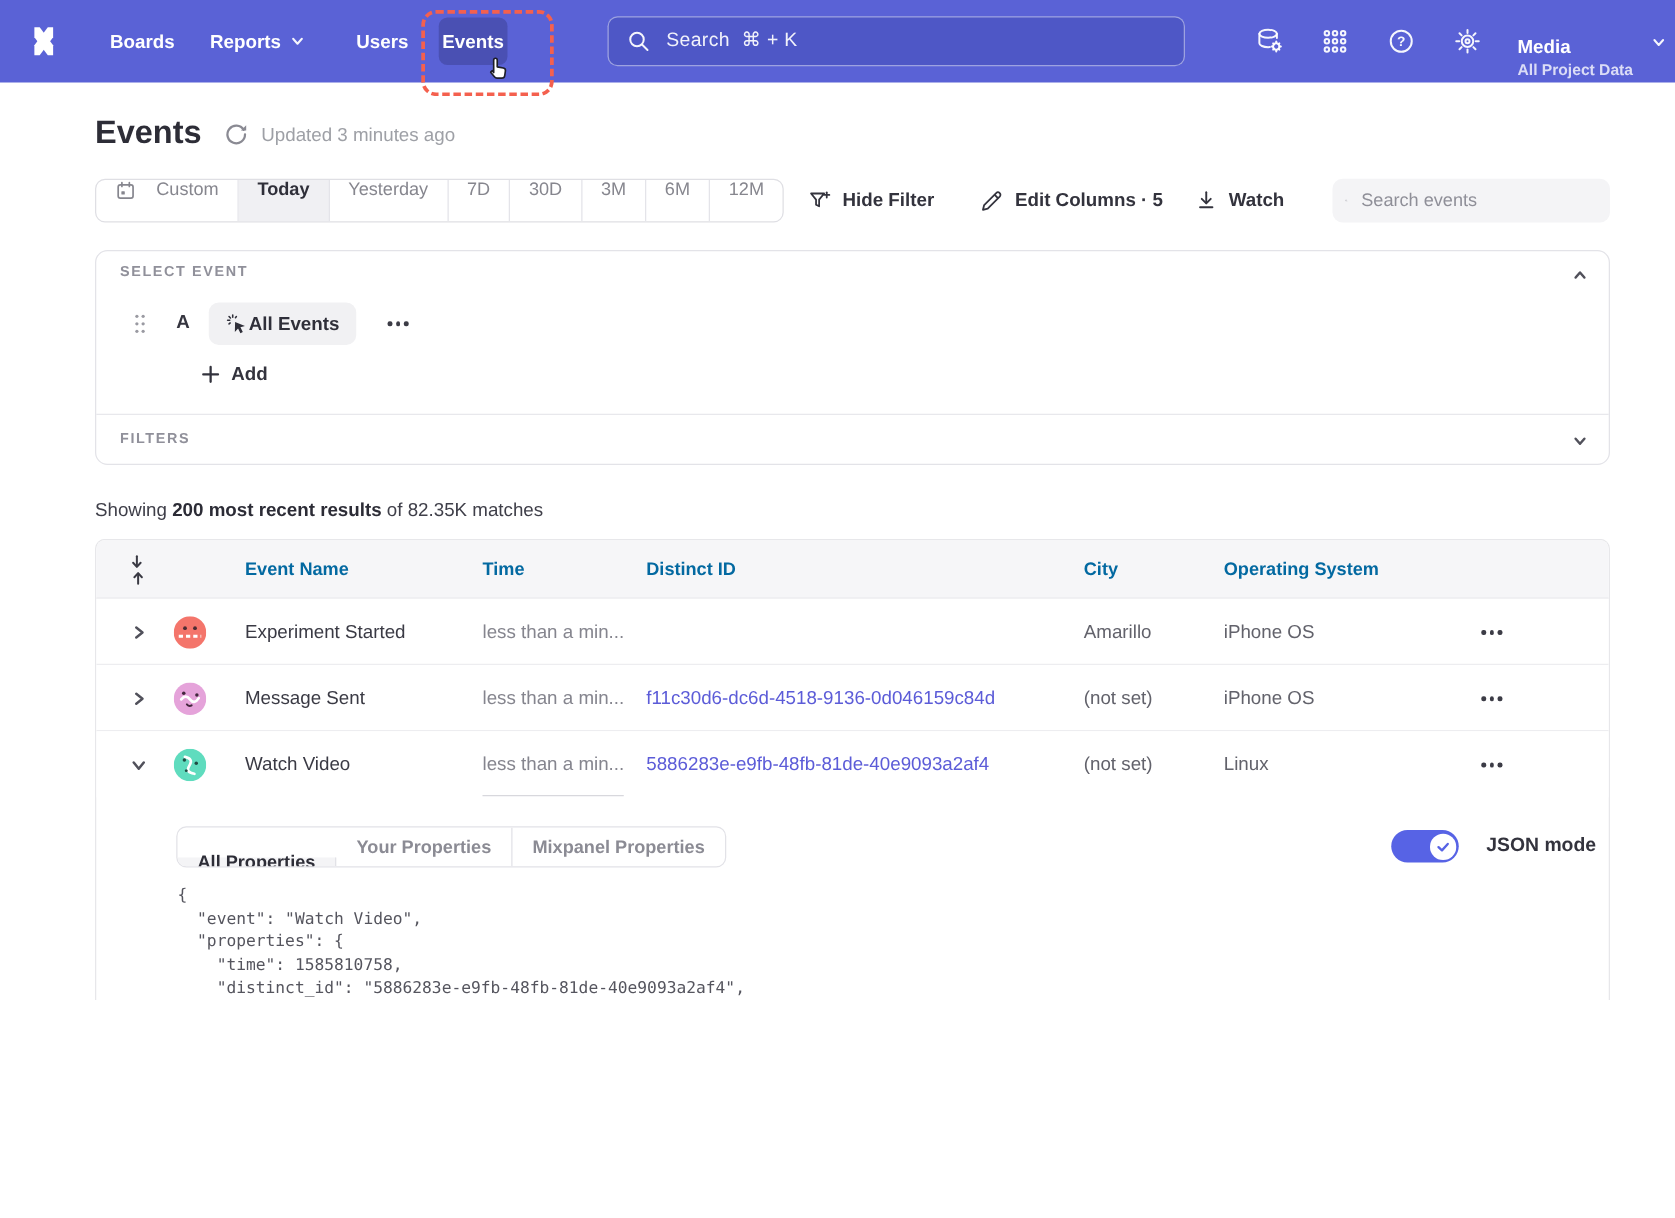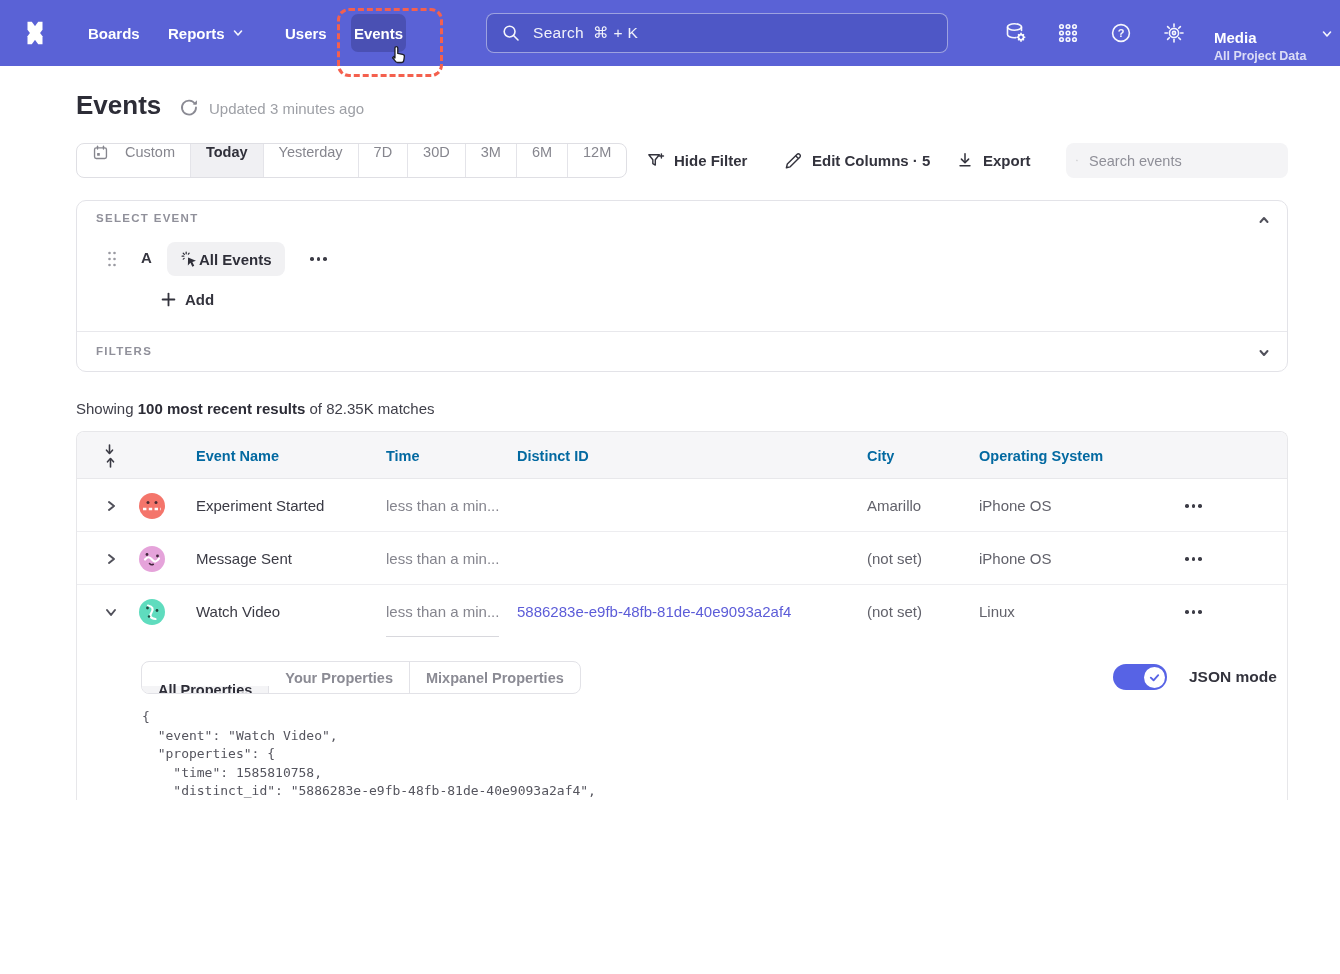--- a/index.html
+++ b/index.html
@@ -253,21 +253,21 @@
     </svg>
     <span>Edit Columns · 5</span>
   </div>
 
   <div class="tool-btn" style="left:956px;">
     <svg width="18" height="18" viewBox="0 0 20 20">
       <line x1="10" y1="3" x2="10" y2="12.5" stroke="#33333d" stroke-width="1.7" stroke-linecap="round"></line>
       <polyline points="6,9 10,13 14,9" fill="none" stroke="#33333d" stroke-width="1.7" stroke-linecap="round" stroke-linejoin="round"></polyline>
       <line x1="4.5" y1="16.5" x2="15.5" y2="16.5" stroke="#33333d" stroke-width="1.7" stroke-linecap="round"></line>
     </svg>
-    <span>Export</span>
+    <span>Watch</span>
   </div>
 
   <div class="search-events">
     <svg width="17" height="17" viewBox="0 0 20 20" style="margin-right:9px;">
       <circle cx="8.6" cy="8.6" r="5.4" fill="none" stroke="#8c8c95" stroke-width="1.8"></circle>
       <line x1="12.8" y1="12.8" x2="17" y2="17" stroke="#8c8c95" stroke-width="1.8" stroke-linecap="round"></line>
     </svg>
     <input type="text" placeholder="Search events" style="">
   </div>
 
@@ -316,21 +316,21 @@
     </div>
 
     <div class="divider" style="top:130px;"></div>
 
     <div class="abs sec-label" style="left:19px;top:144px;">FILTERS</div>
     <svg class="abs" style="left:1180px;top:145px;" width="14" height="14" viewBox="0 0 14 14">
       <polyline points="3.5,5 7,9 10.5,5" class="chev"></polyline>
     </svg>
   </div>
 
-  <div class="results"><span>Showing </span><b>100 most recent results</b><span> of 82.35K matches</span></div>
+  <div class="results"><span>Showing </span><b>200 most recent results</b><span> of 82.35K matches</span></div>
 
   <div class="tablewrap">
     <div class="thead">
       <svg class="abs" style="left:27px;top:11px;" width="16" height="26" viewBox="0 0 16 26">
         <g stroke="#3a3a44" stroke-width="1.6" fill="none" stroke-linecap="round" stroke-linejoin="round">
           <line x1="5.5" y1="2" x2="5.5" y2="10"></line>
             <polyline points="2.5,7.2 5.5,10.5 8.5,7.2"></polyline>
           <line x1="6.5" y1="24" x2="6.5" y2="16"></line>
             <polyline points="3.5,18.8 6.5,15.5 9.5,18.8"></polyline>
         </g>
@@ -369,20 +369,21 @@
       </svg>
       <svg class="abs" style="left:62px;top:13.5px;" width="26" height="26" viewBox="0 0 26 26">
         <circle cx="13" cy="13" r="13" fill="#e5a3da"></circle>
         <path d="M6 13.5q3.5-4.5 7 0t7-1" fill="none" stroke="#fff" stroke-width="2.2" stroke-linecap="round"></path>
         <circle cx="8" cy="8.5" r="1.4" fill="#43273d"></circle>
           <circle cx="18.5" cy="10" r="1.4" fill="#43273d"></circle>
         <path d="M10.5 17.5q1.8 2 3.8.8" fill="none" stroke="#43273d" stroke-width="1.6" stroke-linecap="round"></path>
       </svg>
       <div class="td name" style="left:119px;">Message Sent</div>
       <div class="td time" style="left:309px;">less than a min...</div>
+      <div class="td link" style="left:440px;">f11c30d6-dc6d-4518-9136-0d046159c84d</div>
       <div class="td plain" style="left:790px;">(not set)</div>
       <div class="td plain" style="left:902px;">iPhone OS</div>
       <div class="dots3 abs" style="left:1108px;top:25px;">
           <i></i>
           <i></i>
           <i></i>
         </div>
     </div>
 
     <div class="trow" style="top:153px;border-bottom:none;">

